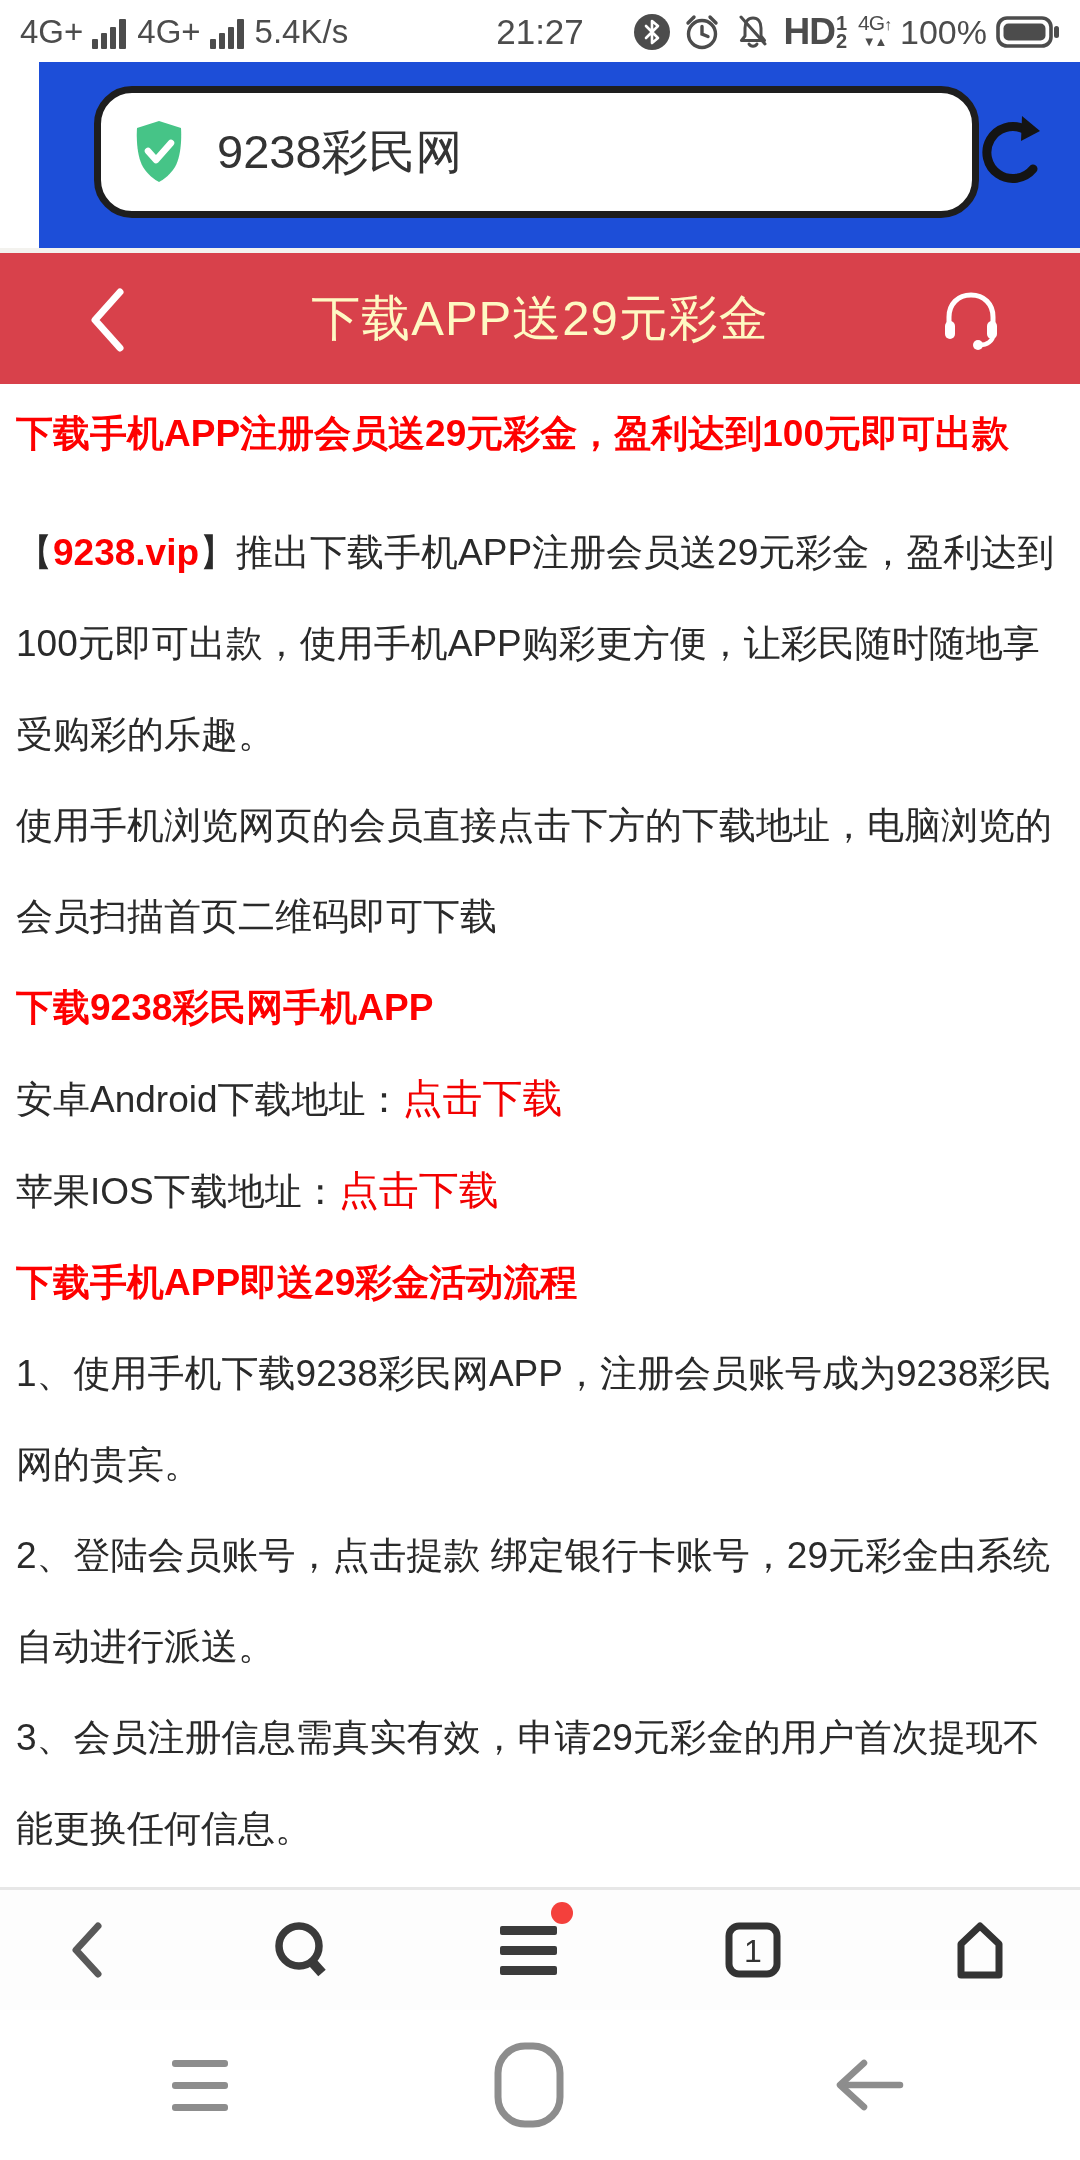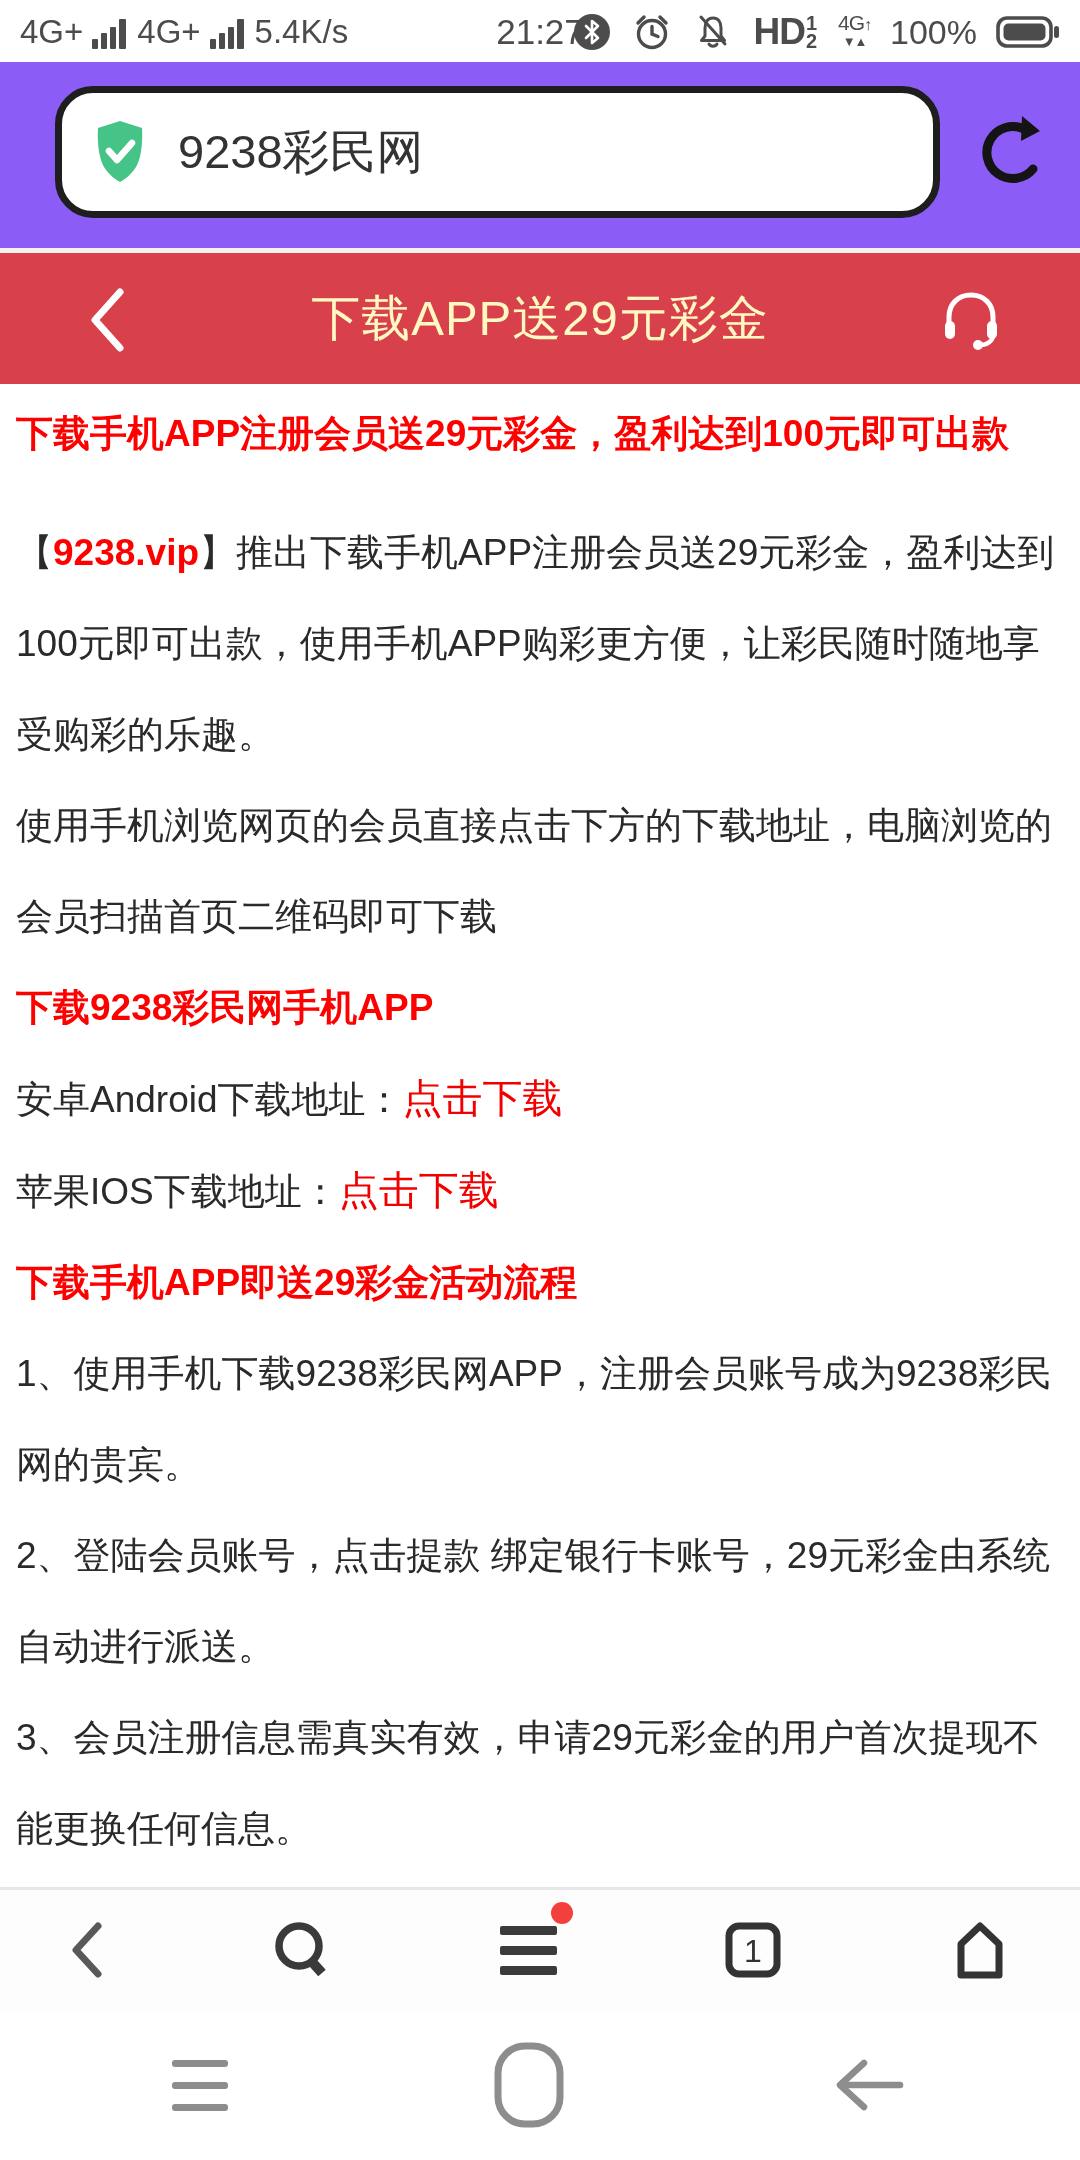--- a/index.html
+++ b/index.html
@@ -7,32 +7,32 @@
     position:relative;width:1080px;height:2160px;margin:0 auto;background:#fff;
     font-family:"Liberation Sans","DejaVu Sans",sans-serif;overflow:hidden;
   }
   
   .status-bar{
     position:relative;height:62px;display:flex;align-items:center;
     padding:2px 20px 0 20px;box-sizing:border-box;color:#4c4c4c;font-size:33px;
   }
   .sb-left{display:flex;align-items:flex-end;gap:9px;}
   .sb-time{position:absolute;left:50%;transform:translateX(-50%);font-size:35px;color:#4c4c4c;}
-  .sb-right{margin-left:auto;display:flex;align-items:center;gap:19px;}
+  .sb-right{margin-left:auto;display:flex;align-items:center;gap:9px;}
   .sb-bars{margin-top:4px;}
   .hd-wrap{display:inline-flex;align-items:center;font-weight:600;}
   .hd-main{font-size:37px;letter-spacing:-1px;}
   .hd-col{display:inline-flex;flex-direction:column;font-size:20px;line-height:18px;font-weight:700;margin-left:1px;}
   .net-wrap{display:inline-flex;flex-direction:column;align-items:center;line-height:17px;margin-left:2px;}
   .net-top{font-size:21px;font-weight:400;letter-spacing:-1px;}
   .net-top i{font-style:normal;font-size:16px;}
   .net-bot{font-size:13px;letter-spacing:-1px;}
   .batt-pct{font-size:34px;}
   
-  .url-row{position:relative;height:186px;background:#8b5cf6;}
+  .url-row{position:relative;height:186px;background:#1d4ed8;margin-left:39px;}
   .url-pill{
     position:absolute;left:55px;top:24px;width:885px;height:132px;box-sizing:border-box;
     border:7px solid #1e1e1e;border-radius:38px;background:#fff;
     display:flex;align-items:center;padding:0 26px;cursor:text;
   }
   .url-text{font-size:47px;color:#333;margin-left:26px;}
   .refresh-btn{
     position:absolute;right:30px;top:52px;width:74px;height:74px;border:none;background:none;padding:0;cursor:pointer;
   }
   .thin-strip{height:5px;background:#f3f2ee;}

